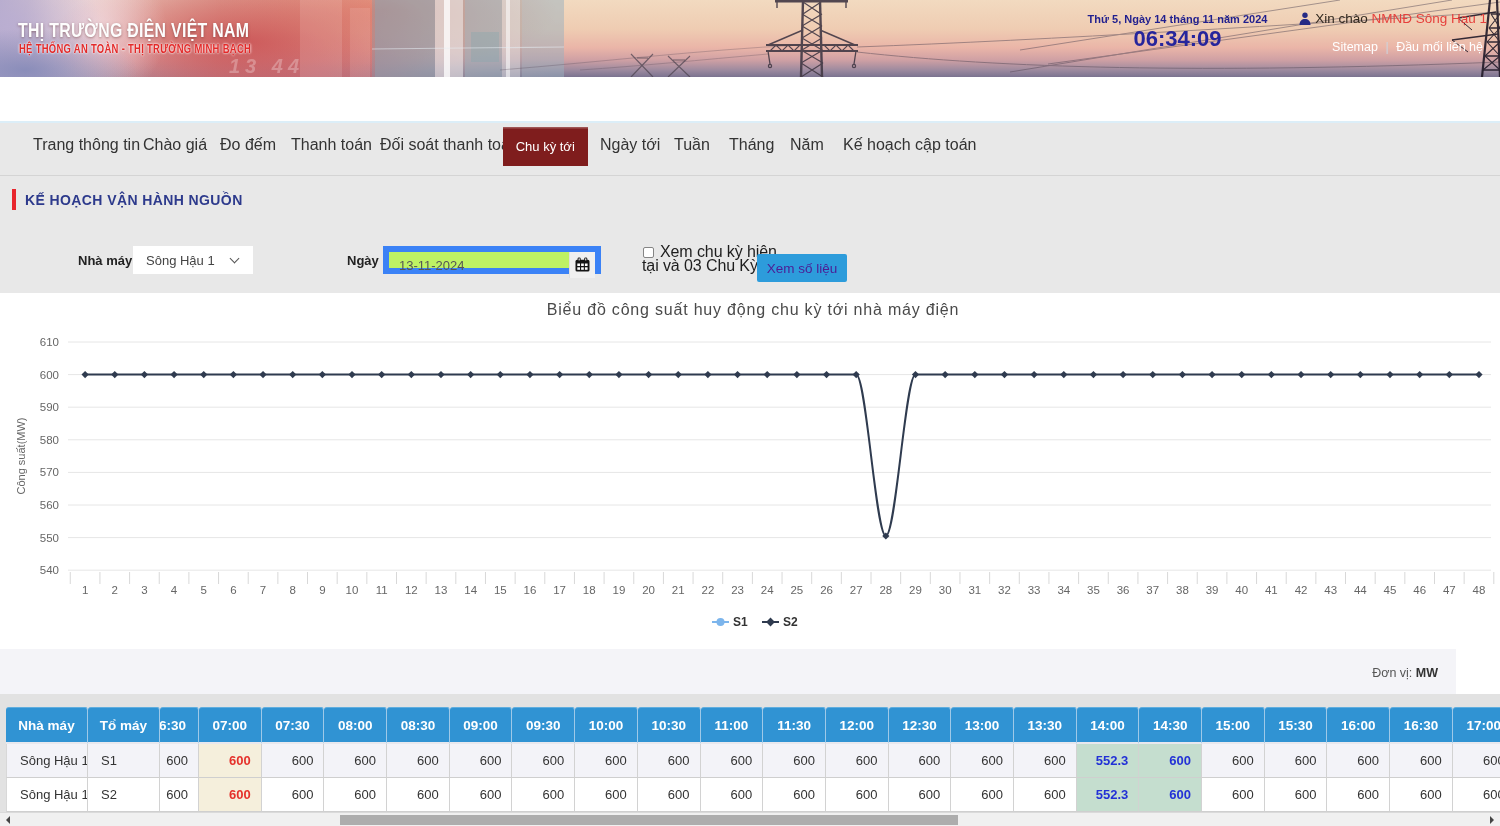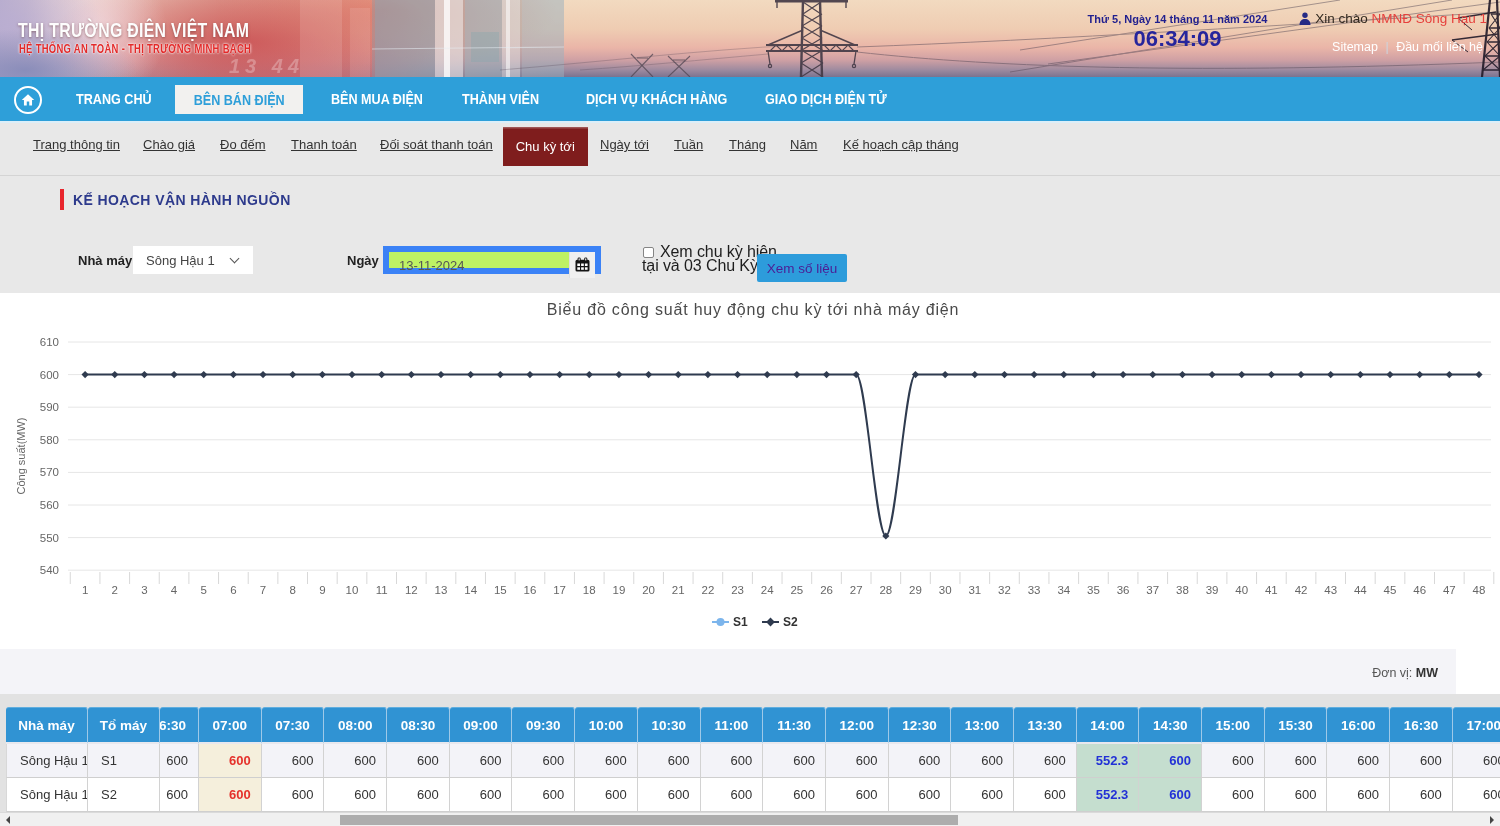--- a/index.html
+++ b/index.html
@@ -40,25 +40,25 @@
 #nav .home { position:absolute; left:14px; top:9px; width:28px; height:28px; border:2px solid #fff; border-radius:50%;
   display:flex; align-items:center; justify-content:center; }
 .navit { position:absolute; top:0; height:44px; line-height:44px; color:#fff; font-size:15px; font-weight:bold;
   transform:scaleX(.84); transform-origin:left center; white-space:nowrap; }
 #navactive { position:absolute; left:175px; top:8px; width:128px; height:29px; background:#f2f1ef;
   text-align:center; line-height:29px; color:#2e9fd9; font-size:15px; font-weight:bold; }
 #navactive span { display:inline-block; transform:scaleX(.84); transform-origin:center; white-space:nowrap; }
 
 
 #band { left:0; top:121px; width:1500px; height:172px; background:#e8e8e8; }
-.subit { position:absolute; top:0; height:48px; line-height:48px; font-size:13px; color:#333; white-space:nowrap;text-decoration:underline; }
+.subit { position:absolute; top:0; height:48px; line-height:48px; font-size:16px; color:#333; white-space:nowrap; }
 #subactive { position:absolute; left:503px; top:6px; width:84.5px; height:39px; background:#7f1d1d;
   text-align:center; line-height:39px; color:#fff; font-size:13px; box-shadow:inset 0 1.5px 0 rgba(255,255,255,.25); }
 #subline { position:absolute; left:0; top:54px; width:1500px; height:1px; background:#d4d4d4; }
-#ptitle { position:absolute; left:12px; top:68px; display:flex; align-items:center;margin-left:48px; }
+#ptitle { position:absolute; left:12px; top:68px; display:flex; align-items:center; }
 #ptitle .bar { width:4px; height:21px; background:#e8262d; margin-right:9px; }
 #ptitle .txt { font-size:14px; font-weight:bold; color:#2d3a8c; letter-spacing:.4px; }
 
 
 #form { position:absolute; left:0; top:125px; width:1500px; height:30px; font-size:13px; color:#222; }
 .flabel { position:absolute; font-weight:bold; top:7px; }
 .fselect { position:absolute; left:133px; top:0; width:120px; height:28px; background:#fff; font-size:13px; color:#444; }
 .fselect .val { position:absolute; left:13px; top:7px; }
 .fselect .arr { position:absolute; right:15px; top:9px; width:7px; height:7px; border-right:1.6px solid #555; border-bottom:1.6px solid #555; transform:rotate(45deg); }
 .finput { position:absolute; left:383px; top:0; width:218px; height:28px; background:#bef264; border:6px solid #3b82f6; }
@@ -169,47 +169,34 @@
     <div id="wm" class="abs">13 44</div>
     <div id="hdate" class="abs">Thứ 5, Ngày 14 tháng 11 năm 2024</div>
     <div id="hclock" class="abs">06:34:09</div>
     <div id="hwelcome" class="abs"><svg width="12" height="13" viewBox="0 0 12 13" style="vertical-align:-2px">
           <circle cx="6" cy="3.2" r="2.7" fill="#252a85"></circle>
           <path d="M0.5 13 C0.5 8.8 3 7 6 7 C9 7 11.5 8.8 11.5 13 Z" fill="#252a85"></path>
         </svg> Xin chào <span class="usr">NMNĐ Sông Hạu 1</span></div>
     <div id="hlinks" class="abs">Sitemap <span class="sep">|</span> Đầu mối liên hệ</div>
   </div>
 
-  <div id="nav" class="abs">
-    <div class="home">
-      <svg width="14" height="14" viewBox="0 0 18 18">
-          <path d="M9 1.5 L17 9 H14.2 V16 H10.6 V10.8 H7.4 V16 H3.8 V9 H1 Z" fill="#fff"></path>
-        </svg>
-    </div>
-    <div class="navit" style="left:76px">TRANG CHỦ</div>
-    <div id="navactive"><span>BÊN BÁN ĐIỆN</span></div>
-    <div class="navit" style="left:331px">BÊN MUA ĐIỆN</div>
-    <div class="navit" style="left:462px">THÀNH VIÊN</div>
-    <div class="navit" style="left:586px">DỊCH VỤ KHÁCH HÀNG</div>
-    <div class="navit" style="left:765px">GIAO DỊCH ĐIỆN TỬ</div>
-  </div>
 
   <div id="band" class="abs">
     <div style="position:absolute;left:0;top:0;width:1500px;height:2px;background:#dceef8"></div>
     <div class="subit" style="left:33px">Trang thông tin</div>
     <div class="subit" style="left:143px">Chào giá</div>
     <div class="subit" style="left:220px">Đo đếm</div>
     <div class="subit" style="left:291px">Thanh toán</div>
     <div class="subit" style="left:380px">Đối soát thanh toán</div>
     <div id="subactive">Chu kỳ tới</div>
     <div class="subit" style="left:600px">Ngày tới</div>
     <div class="subit" style="left:674px">Tuần</div>
     <div class="subit" style="left:729px">Tháng</div>
     <div class="subit" style="left:790px">Năm</div>
-    <div class="subit" style="left:843px">Kế hoạch cập tháng</div>
+    <div class="subit" style="left:843px">Kế hoạch cập toán</div>
     <div id="subline"></div>
     <div id="ptitle">
         <div class="bar"></div>
         <div class="txt">KẾ HOẠCH VẬN HÀNH NGUỒN</div>
       </div>
     <div id="form">
       <div class="flabel" style="left:78px">Nhà máy</div>
       <div class="fselect">
           <span class="val">Sông Hậu 1</span>
           <span class="arr"></span>

